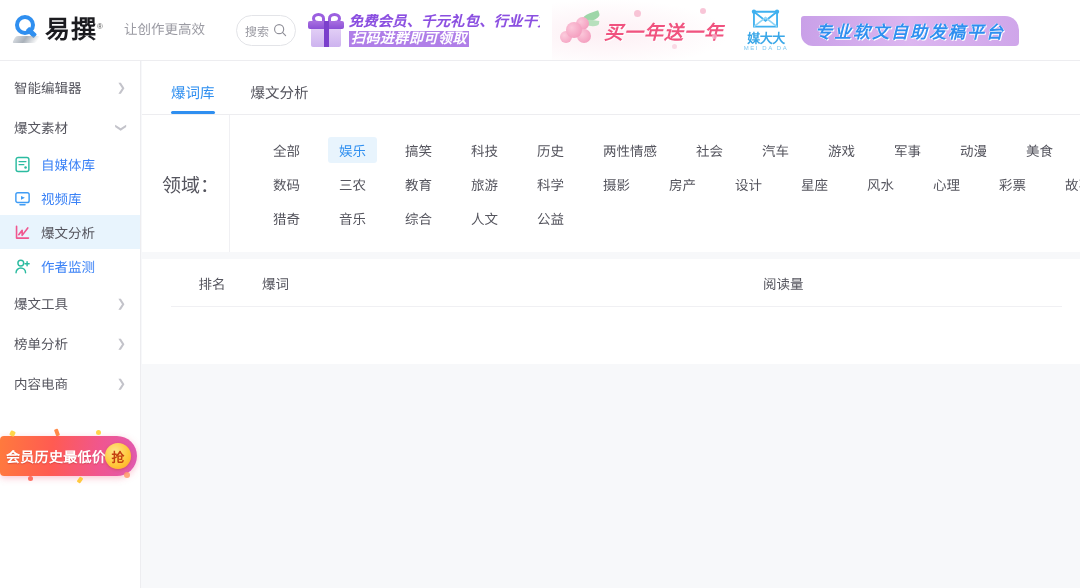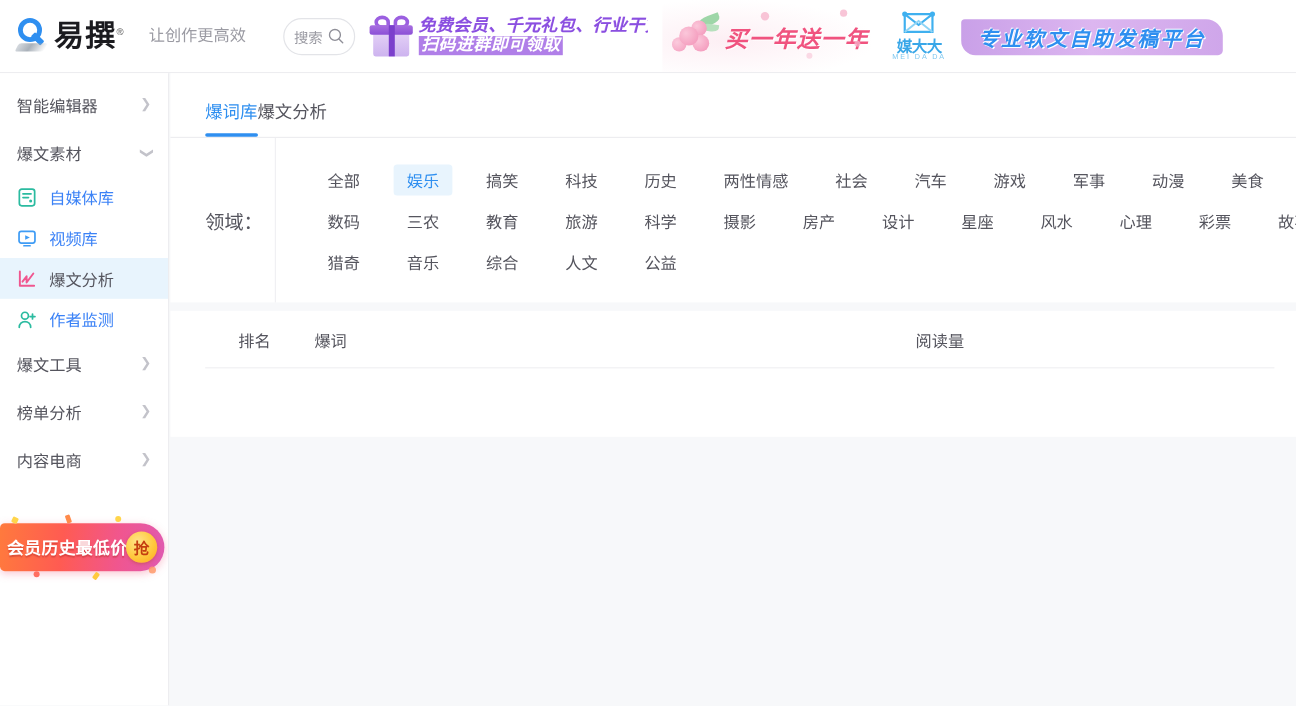--- a/index.html
+++ b/index.html
@@ -189,37 +189,37 @@
   .cf3 { left: 96px; top: -6px; width: 5px; height: 5px; background:#ffd54a; border-radius:50%;}
   .cf4 { left: 28px; top: 40px; width: 5px; height: 5px; background:#ff6f61; border-radius:50%;}
   .cf5 { left: 78px; top: 41px; width: 4px; height: 6px; background:#ffc93d; transform: rotate(35deg);}
   .cf6 { left: 124px; top: 36px; width: 6px; height: 6px; background:#ff9a6a; border-radius:50%; opacity:.85;}
 
   
   .main { position: absolute; left: 142px; top: 61px; width: 938px; height: 527px; background: #f7f8fa; }
 
   .tabbar {
     height: 54px; background: #ffffff; display: flex; align-items: flex-end;
-    padding-left: 29px; border-bottom: 1px solid #ededf0;
+    padding-left: 29px; gap: 36px; border-bottom: 1px solid #ededf0;
   }
   .tab { position: relative; padding-bottom: 12px; cursor: pointer; font-size: 14.5px; color: #55555e; }
   .tab.active { color: #2f8ff0; }
   .tab.active::after {
     content: ""; position: absolute; left: 50%; transform: translateX(-50%);
     bottom: 0; width: 44px; height: 3px; background: #2f8ff0; border-radius: 2px;
   }
 
   .filter-card {
     margin-top: 0; background: #ffffff; height: 137px; display: flex;
   }
   .filter-label-col {
     width: 88px; flex: none; display: flex; align-items: center; justify-content: flex-end;
     padding-right: 10px; border-right: 1px solid #f0f0f3;
   }
-  .filter-label { font-size: 16px; color: #55555e; }
+  .filter-label { font-size: 19px; color: #55555e; }
   .chips-col { flex: 1; padding: 18px 0 0 32px; }
   .chip-row { display: flex; height: 34px; align-items: center; }
   .chip {
     height: 26px; min-width: 46px; padding: 0 11px; display: flex; align-items: center;
     justify-content: center; font-size: 13.5px; color: #55555e; cursor: pointer;
     border-radius: 3px; white-space: nowrap; margin-right: 17px;
   }
   .chip.active { background: #e8f4fd; color: #2f8ff0; }
 
   .table-card {

